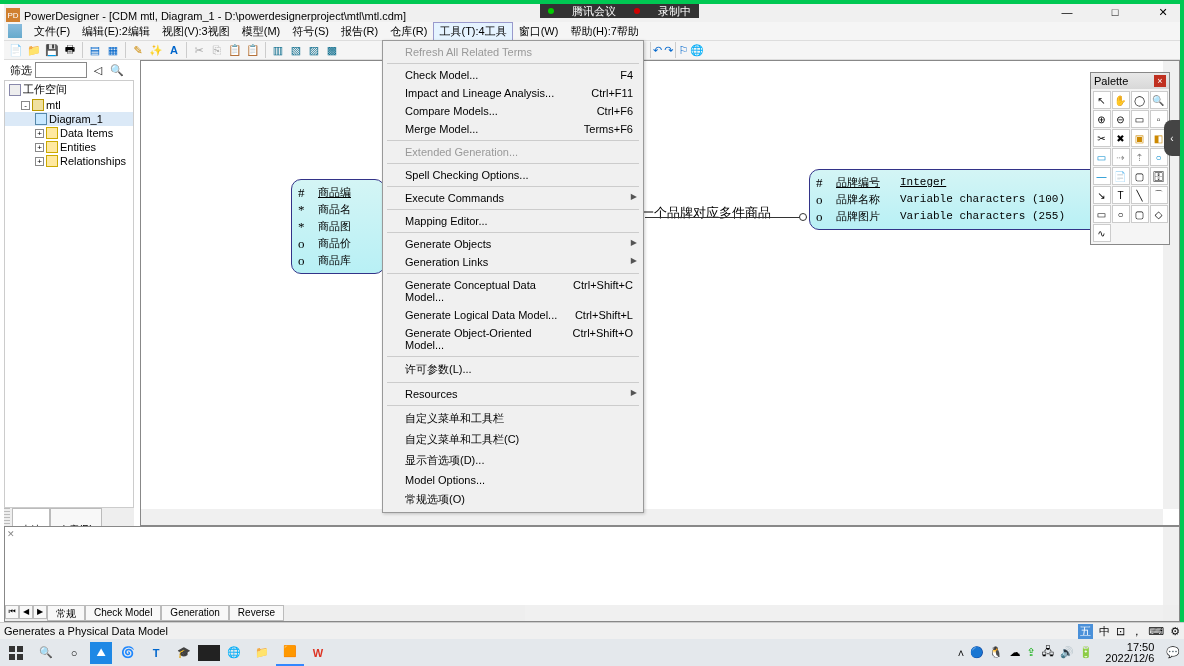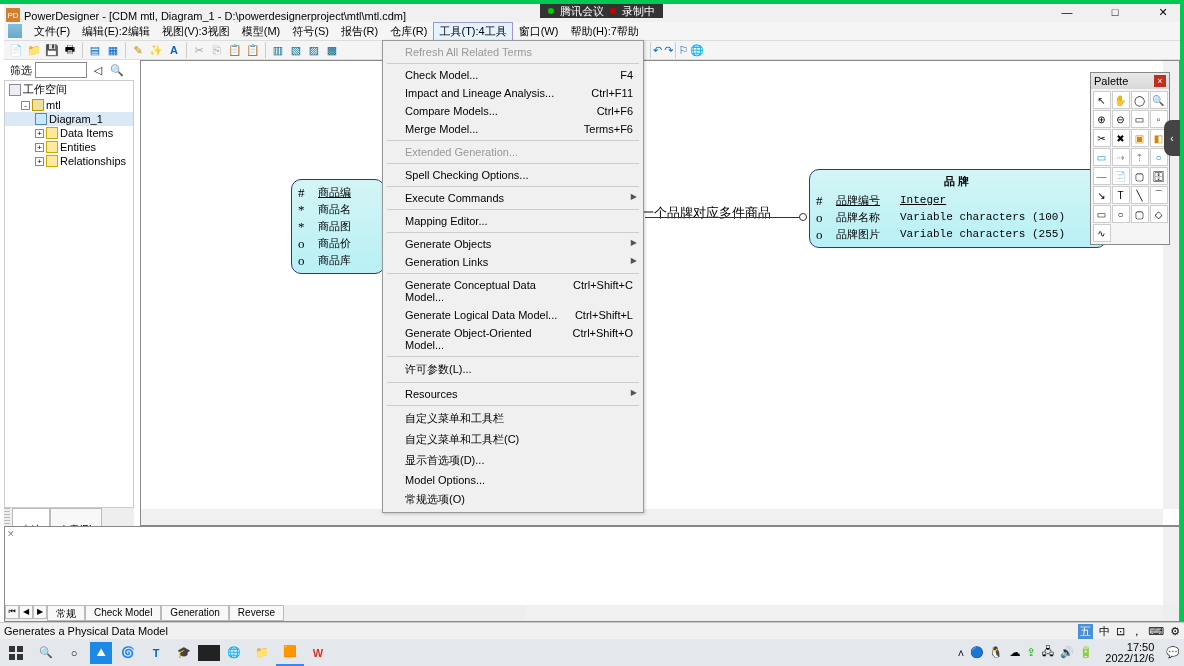--- a/index.html
+++ b/index.html
@@ -3,21 +3,21 @@
 <meta charset="utf-8">
 <style>
 * { margin: 0; padding: 0; box-sizing: border-box; font-family: "Microsoft YaHei", Tahoma, sans-serif; font-size: 11px; }
 html, body { width: 1184px; height: 666px; overflow: hidden; background: #fff; }
 .green-border-top { position: absolute; top: 0; left: 0; right: 0; height: 4px; background: #00c853; }
 .green-border-right { position: absolute; top: 0; right: 0; bottom: 27px; width: 4px; background: #00c853; }
 .titlebar { position: absolute; top: 4px; left: 4px; right: 4px; height: 18px; background: #f0f0f0; display: flex; align-items: flex-end; padding-left: 2px; }
 .titlebar .icon { width: 14px; height: 14px; background: #d08030; margin-right: 4px; font-size: 8px; color:#fff; display:flex;align-items:center;justify-content:center; }
 .win-controls { position: absolute; right: 6px; top: 4px; display: flex; gap: 18px; }
 .win-controls span { width: 30px; height: 16px; display: flex; align-items: center; justify-content: center; cursor: default; }
-.meeting-bar { position: absolute; top: 4px; left: 540px; background: #333; padding: 1px 8px; color: #fff; display: flex; gap: 6px; align-items: center; height: 14px; font-size: 10px;}
+.meeting-bar { position: absolute; top: 4px; left: 540px; background: #333; padding: 1px 8px; color: #fff; display: flex; gap: 18px; align-items: center; height: 14px; font-size: 10px;}
 .meeting-bar .dot-g { width:6px;height:6px;border-radius:50%;background:#0c0;}
 .meeting-bar .dot-r { width:6px;height:6px;border-radius:50%;background:#c00;}
 .menubar { position: absolute; top: 22px; left: 4px; right: 4px; height: 18px; background: #f5f5f5; display: flex; align-items: center; padding-left: 4px; }
 .menubar .micon { width: 14px; height: 14px; background: linear-gradient(#8bd, #6ac); margin-right: 6px; }
 .menubar .mitem { padding: 2px 6px; cursor: default; }
 .menubar .mitem.open { background: #e5f3ff; border: 1px solid #99c; padding: 1px 5px;}
 .toolbar { position: absolute; top: 40px; left: 4px; right: 4px; height: 20px; background: #f5f5f5; display: flex; align-items: center; padding-left: 4px; gap: 2px; border-top:1px solid #ddd; border-bottom:1px solid #ddd;}
 .toolbar .tbtn { width: 16px; height: 16px; display:flex; align-items:center; justify-content:center; font-size:11px;}
 .toolbar .sep { width: 1px; height: 16px; background: #ccc; margin: 0 2px;}
 .filterbar { position: absolute; top: 60px; left: 4px; height: 20px; display: flex; align-items: center; gap: 3px; padding-left: 6px;}
@@ -210,21 +210,20 @@
       </div>
     <div class="erow">
         <span class="ekey">o</span>
         <span class="ename">商品库</span>
       </div>
   </div>
   <div class="rel-label" style="top:143px; left:500px;">一个品牌对应多件商品</div>
   <div class="rel-line" style="top:156px; left:504px; width:162px;"></div>
   <div class="rel-circle" style="top:152px; left:658px;"></div>
   <div class="entity-box" style="top:108px; left:668px; width:298px;">
-    <div class="etitle">品牌</div>
     <div class="erow">
         <span class="ekey">#</span>
         <span class="ename pk">品牌编号</span>
         <span class="etype pk">Integer</span>
       </div>
     <div class="erow">
         <span class="ekey">o</span>
         <span class="ename">品牌名称</span>
         <span class="etype">Variable characters (100)</span>
       </div>

